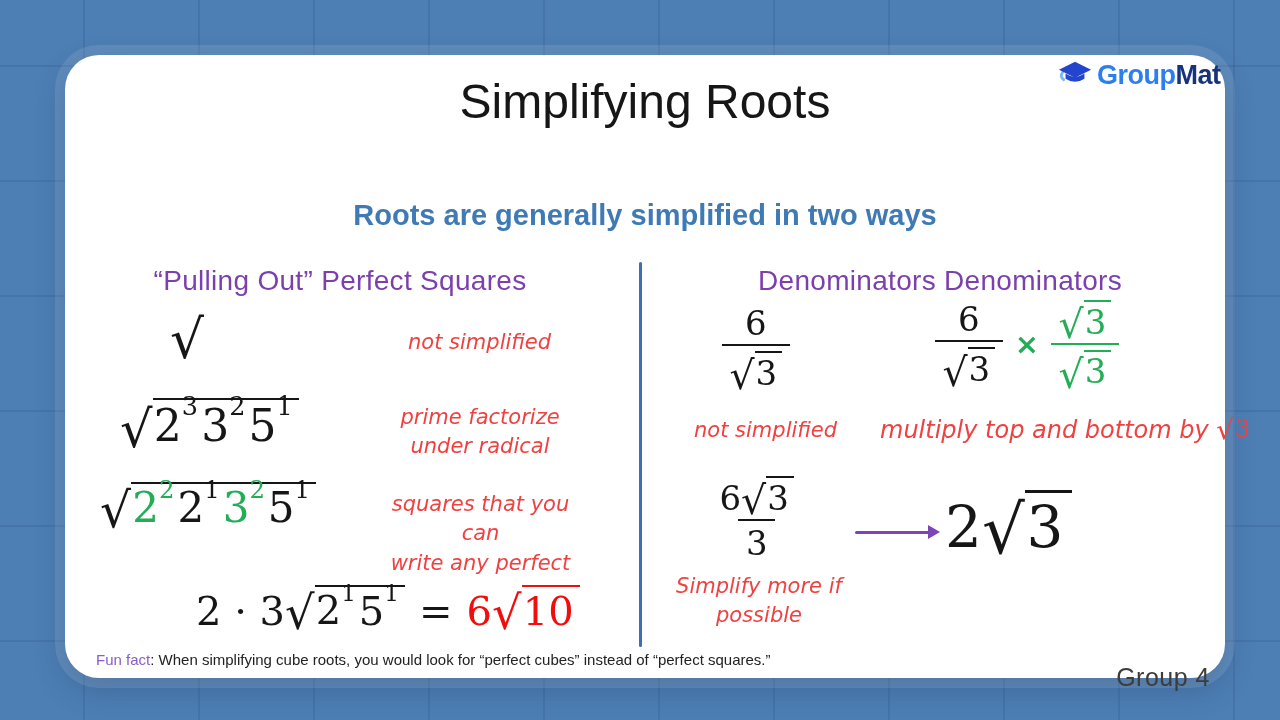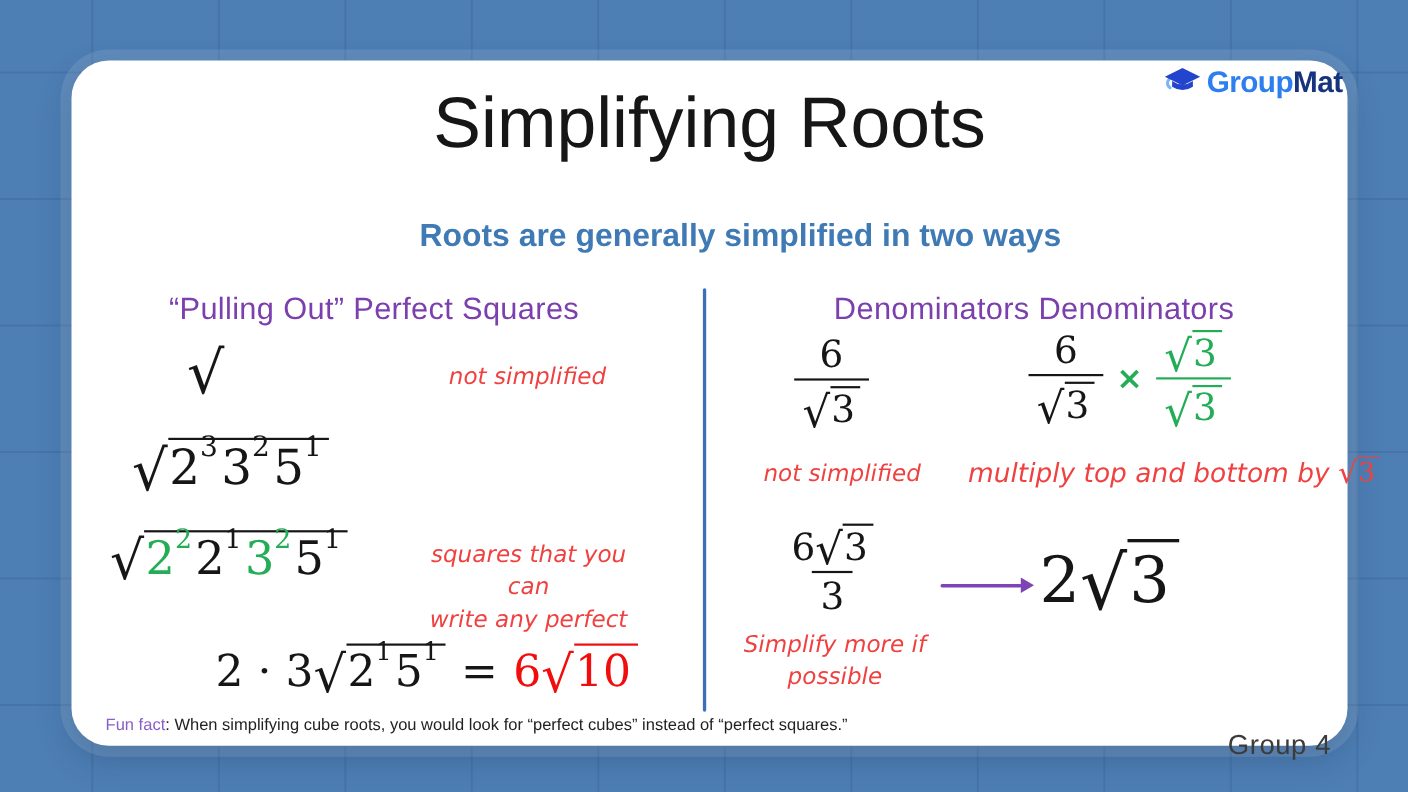--- a/index.html
+++ b/index.html
@@ -40,26 +40,26 @@
 
   
   .logo{position:absolute;left:1058px;top:60px;display:flex;align-items:center;gap:5px;}
   .logo svg{display:block;}
   .logo .brand{font-size:27px;font-weight:bold;letter-spacing:-0.5px;line-height:1;}
   .logo .greg{color:var(--greg-blue);}
   .logo .mat{color:var(--mat-navy);}
 
   .title{
     position:absolute;left:65px;top:76px;width:1160px;margin:0;
-    text-align:center;font-size:65px;font-weight:500;color:var(--ink);
+    text-align:center;font-size:48px;font-weight:500;color:var(--ink);
     letter-spacing:0;line-height:1.1;
   }
   .subtitle{
     position:absolute;left:65px;top:199px;width:1160px;
-    text-align:center;font-size:29px;font-weight:bold;color:var(--sub-blue);padding-left:28px;
+    text-align:center;font-size:29px;font-weight:bold;color:var(--sub-blue);
   }
   .col-heading{
     position:absolute;text-align:center;font-size:28px;color:var(--purple);
     letter-spacing:0.3px;
   }
   .left-heading{left:90px;top:265px;width:500px;}
   .right-heading{left:660px;top:265px;width:560px;}
   .divider{position:absolute;left:639px;top:262px;width:3px;height:385px;background:var(--divider);border-radius:2px;}
 
   
@@ -127,20 +127,24 @@
       </span>
   </div>
   <div class="hand" style="left:408px;top:328px;">not simplified</div>
 
   <div class="math" style="left:120px;top:398px;font-size:44px;">
     <span class="sqrt">
         <span class="sign">√</span>
         <span class="body"><span>2</span><sup class="exp">3</sup><span class="gap">3</span><sup class="exp">2</sup><span class="gap">5</span><sup class="exp">1</sup></span>
       </span>
   </div>
+  <div class="hand center" style="left:390px;top:403px;width:180px;">
+    <div>prime factorize</div>
+    <div>under radical</div>
+  </div>
 
   <div class="math" style="left:100px;top:482px;font-size:42px;">
     <span class="sqrt">
         <span class="sign">√</span>
         <span class="body"><span class="green">2</span><sup class="exp green">2</sup><span class="gap">2</span><sup class="exp">1</sup><span class="gap green">3</span><sup class="exp green">2</sup><span class="gap">5</span><sup class="exp">1</sup></span>
       </span>
   </div>
   <div class="hand center" style="left:378px;top:490px;width:205px;">
     <div>squares that you can</div>
     <div>write any perfect</div>

